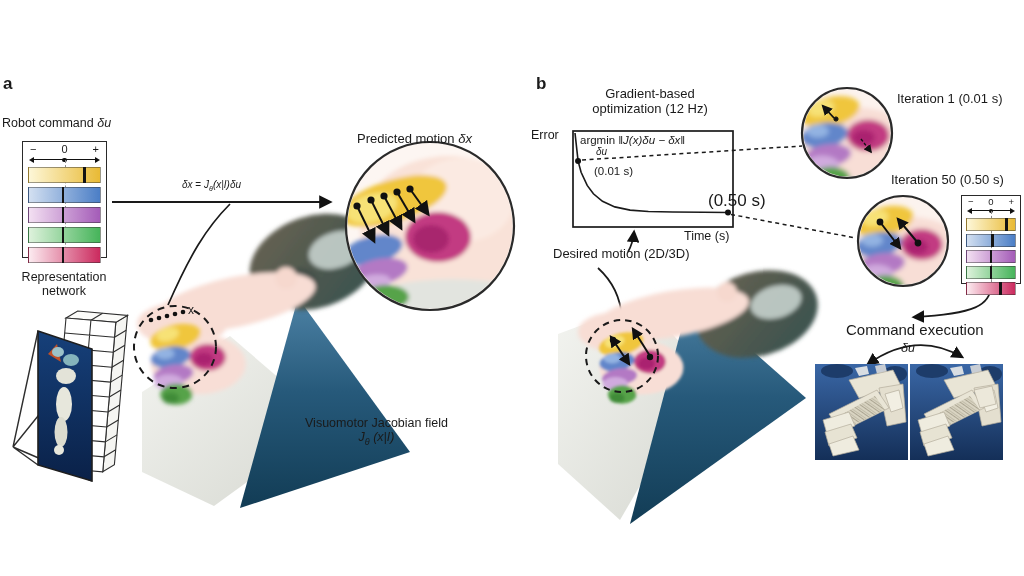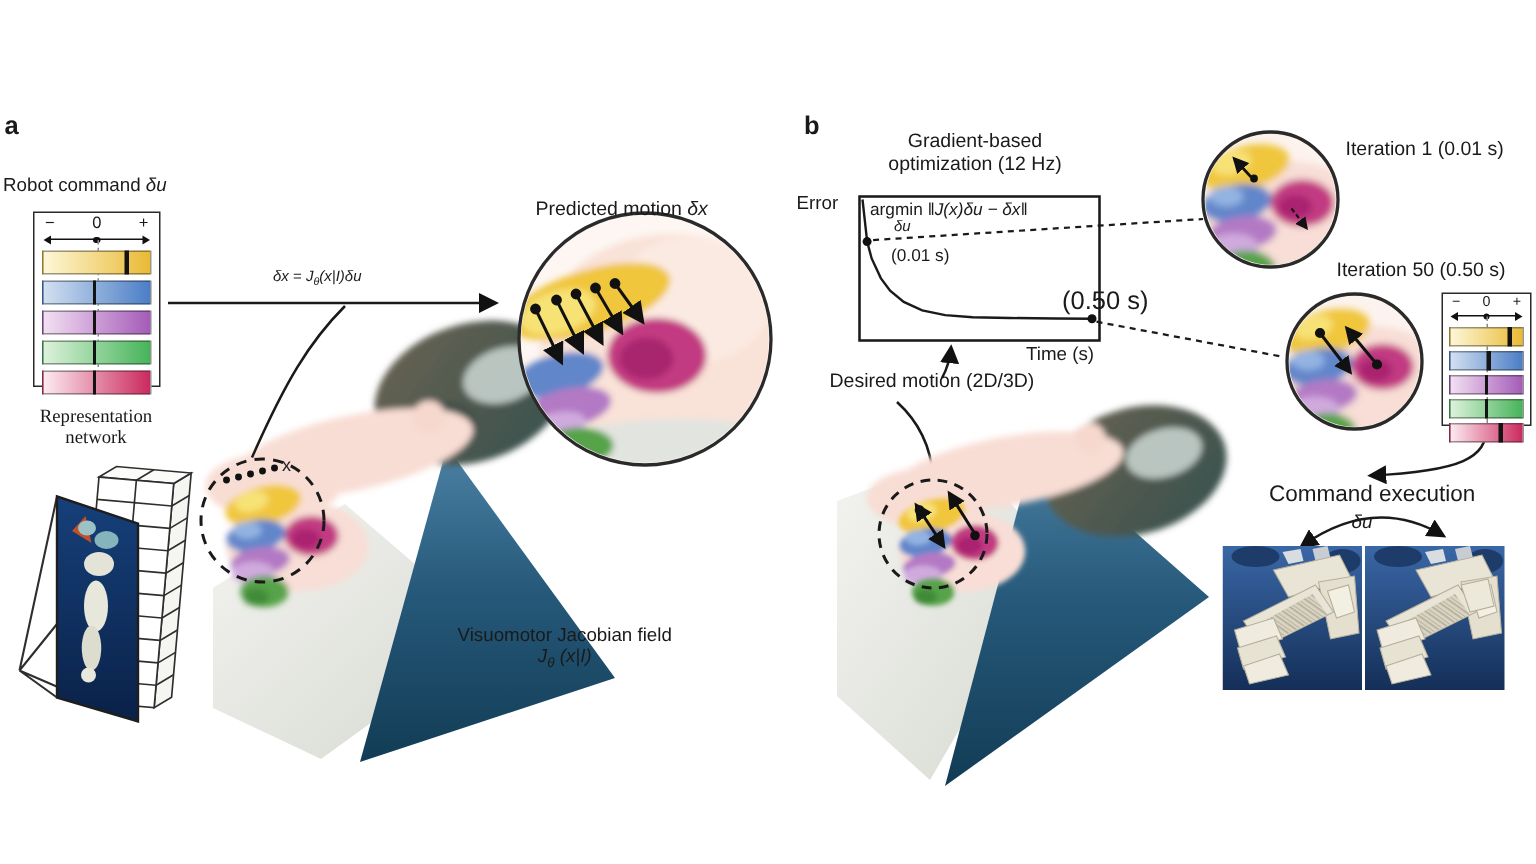--- a/index.html
+++ b/index.html
@@ -303,21 +303,21 @@
         </div>
         <div class="bar" style="background: linear-gradient(to right, rgb(222, 242, 220), rgb(70, 180, 90));">
           <span class="mk" style="left: calc(48% - 1.3px);"></span>
         </div>
         <div class="bar" style="background: linear-gradient(to right, rgb(252, 235, 240), rgb(203, 42, 94));">
           <span class="mk" style="left: calc(48% - 1.3px);"></span>
         </div>
       </div>
     </div>
 
-  <div class="t ctr" style="left:14px;top:270px;width:100px;font-size:12.5px;font-family:Liberation Serif, serif;">Representation network</div>
+  <div class="t ctr" style="left:14px;top:270px;width:100px;font-size:12.5px;">Representation network</div>
 
   <div class="t" style="left:182px;top:179px;font-size:10px;"><span class="it">δx</span><span> = </span><span class="it">J</span><sub class="sb">θ</sub><span class="it">(x|I)δu</span></div>
 
   <div class="t" style="left:357px;top:112px;font-size:13px;margin-top:20px;"><span>Predicted motion </span><span class="it">δx</span></div>
 
   <div class="t" style="left:188px;top:304px;font-size:12px;">x</div>
 
   <div class="t" style="left:305px;top:416px;font-size:12.5px;text-align:center;">
     <div>Visuomotor Jacobian field</div>
     <div><span class="it">J</span><sub class="sb">θ</sub><span class="it"> </span><span class="it">(x|I)</span></div>

